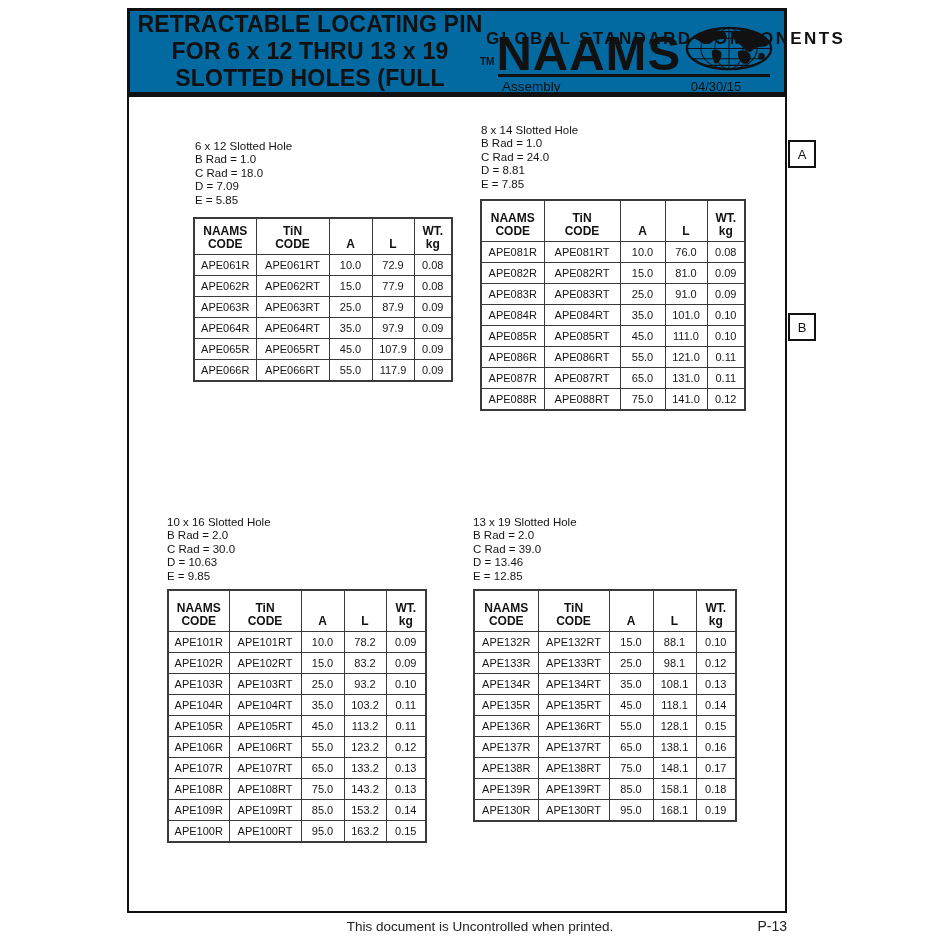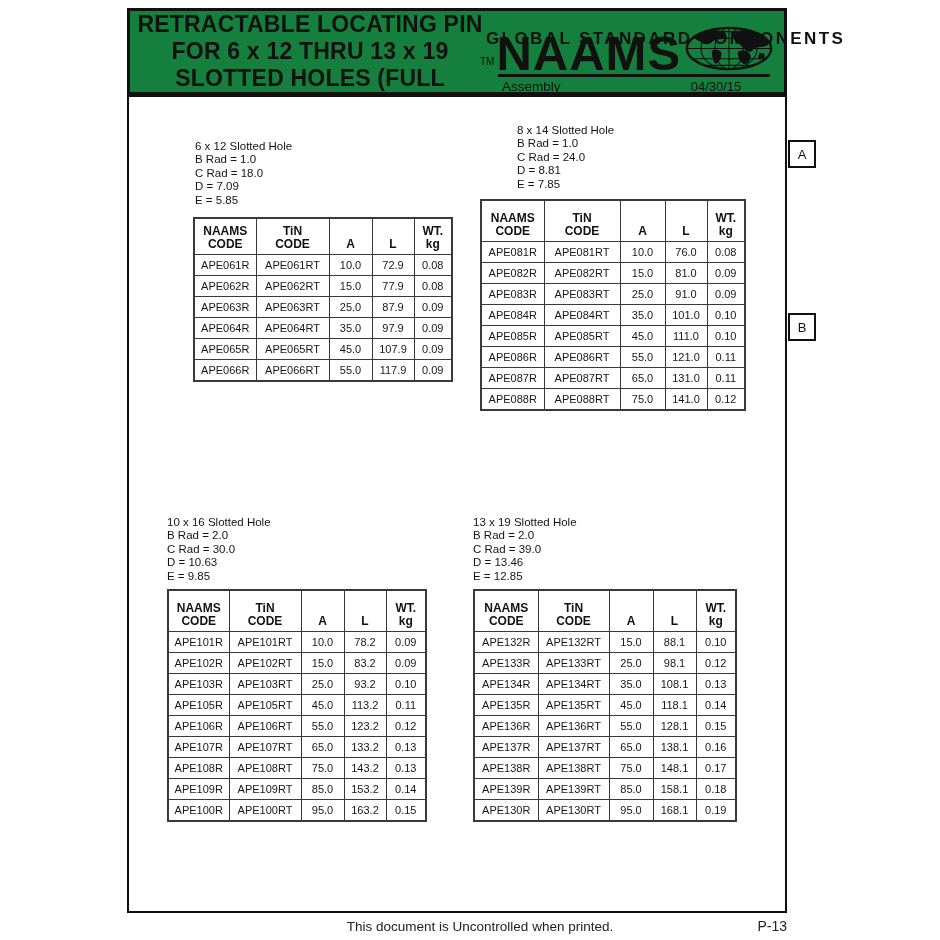--- a/index.html
+++ b/index.html
@@ -3,37 +3,37 @@
 <meta charset="utf-8">
 <style>
   html,body { margin:0; padding:0; background:#ffffff; }
   .page {
     position:relative; width:940px; height:940px; background:#ffffff;
     font-family:"Liberation Sans", sans-serif; color:#111; overflow:hidden;
   }
   
   .header-box {
     position:absolute; left:127px; top:8px; width:660px; height:87px;
-    border:3px solid #111; box-sizing:border-box; background:#15803d;
+    border:3px solid #111; box-sizing:border-box; background:#0369a1;
   }
   .title {
     position:absolute; left:4px; top:0px; width:352px;
     font-size:23px; font-weight:bold; line-height:27px; text-align:center;
     letter-spacing:0.2px; color:#111;
   }
   .tagline {
     position:absolute; left:356px; top:18px; width:300px;
     font-size:17px; font-weight:bold; letter-spacing:2.4px; color:#111;
     white-space:nowrap;
   }
   .brand-row {
     position:absolute; left:350px; top:13px; height:49px;
     display:flex; align-items:flex-end;
   }
-  .brand-tm { font-size:10px; font-weight:normal; margin:0 2px 6px 0; }
+  .brand-tm { font-size:10px; font-weight:bold; margin:0 2px 6px 0; }
   .brand-name {
     font-size:49px; font-weight:bold; letter-spacing:1px; line-height:40px;
     color:#111;
   }
   .globe { margin:0 0 1px 3px; }
   .brand-rule { position:absolute; left:368px; top:63px; width:272px; height:3px; background:#111; }
   .assembly { position:absolute; left:372px; top:68px; font-size:13.5px; color:#111; }
   .rev-date { position:absolute; left:540px; top:68px; width:92px; text-align:center; font-size:13px; color:#111; }
   
   .main-box {
@@ -116,21 +116,21 @@
   <div class="side-marker" style="left:788px; top:140px;">A</div>
   <div class="side-marker" style="left:788px; top:313px;">B</div>
 
   <div class="caption" style="left:195px; top:140px;">
       <div>6 x 12 Slotted Hole</div>
       <div>B Rad = 1.0</div>
       <div>C Rad = 18.0</div>
       <div>D = 7.09</div>
       <div>E = 5.85</div>
     </div>
-  <div class="caption" style="left:481px; top:124px;margin-left:36px;">
+  <div class="caption" style="left:481px; top:124px;">
       <div>8 x 14 Slotted Hole</div>
       <div>B Rad = 1.0</div>
       <div>C Rad = 24.0</div>
       <div>D = 8.81</div>
       <div>E = 7.85</div>
     </div>
   <div class="caption" style="left:167px; top:516px;">
       <div>10 x 16 Slotted Hole</div>
       <div>B Rad = 2.0</div>
       <div>C Rad = 30.0</div>
@@ -360,20 +360,27 @@
             <td>0.09</td>
           </tr>
           <tr>
             <td>APE103R</td>
             <td>APE103RT</td>
             <td>25.0</td>
             <td>93.2</td>
             <td>0.10</td>
           </tr>
           <tr>
+            <td>APE104R</td>
+            <td>APE104RT</td>
+            <td>35.0</td>
+            <td>103.2</td>
+            <td>0.11</td>
+          </tr>
+          <tr>
             <td>APE105R</td>
             <td>APE105RT</td>
             <td>45.0</td>
             <td>113.2</td>
             <td>0.11</td>
           </tr>
           <tr>
             <td>APE106R</td>
             <td>APE106RT</td>
             <td>55.0</td>

